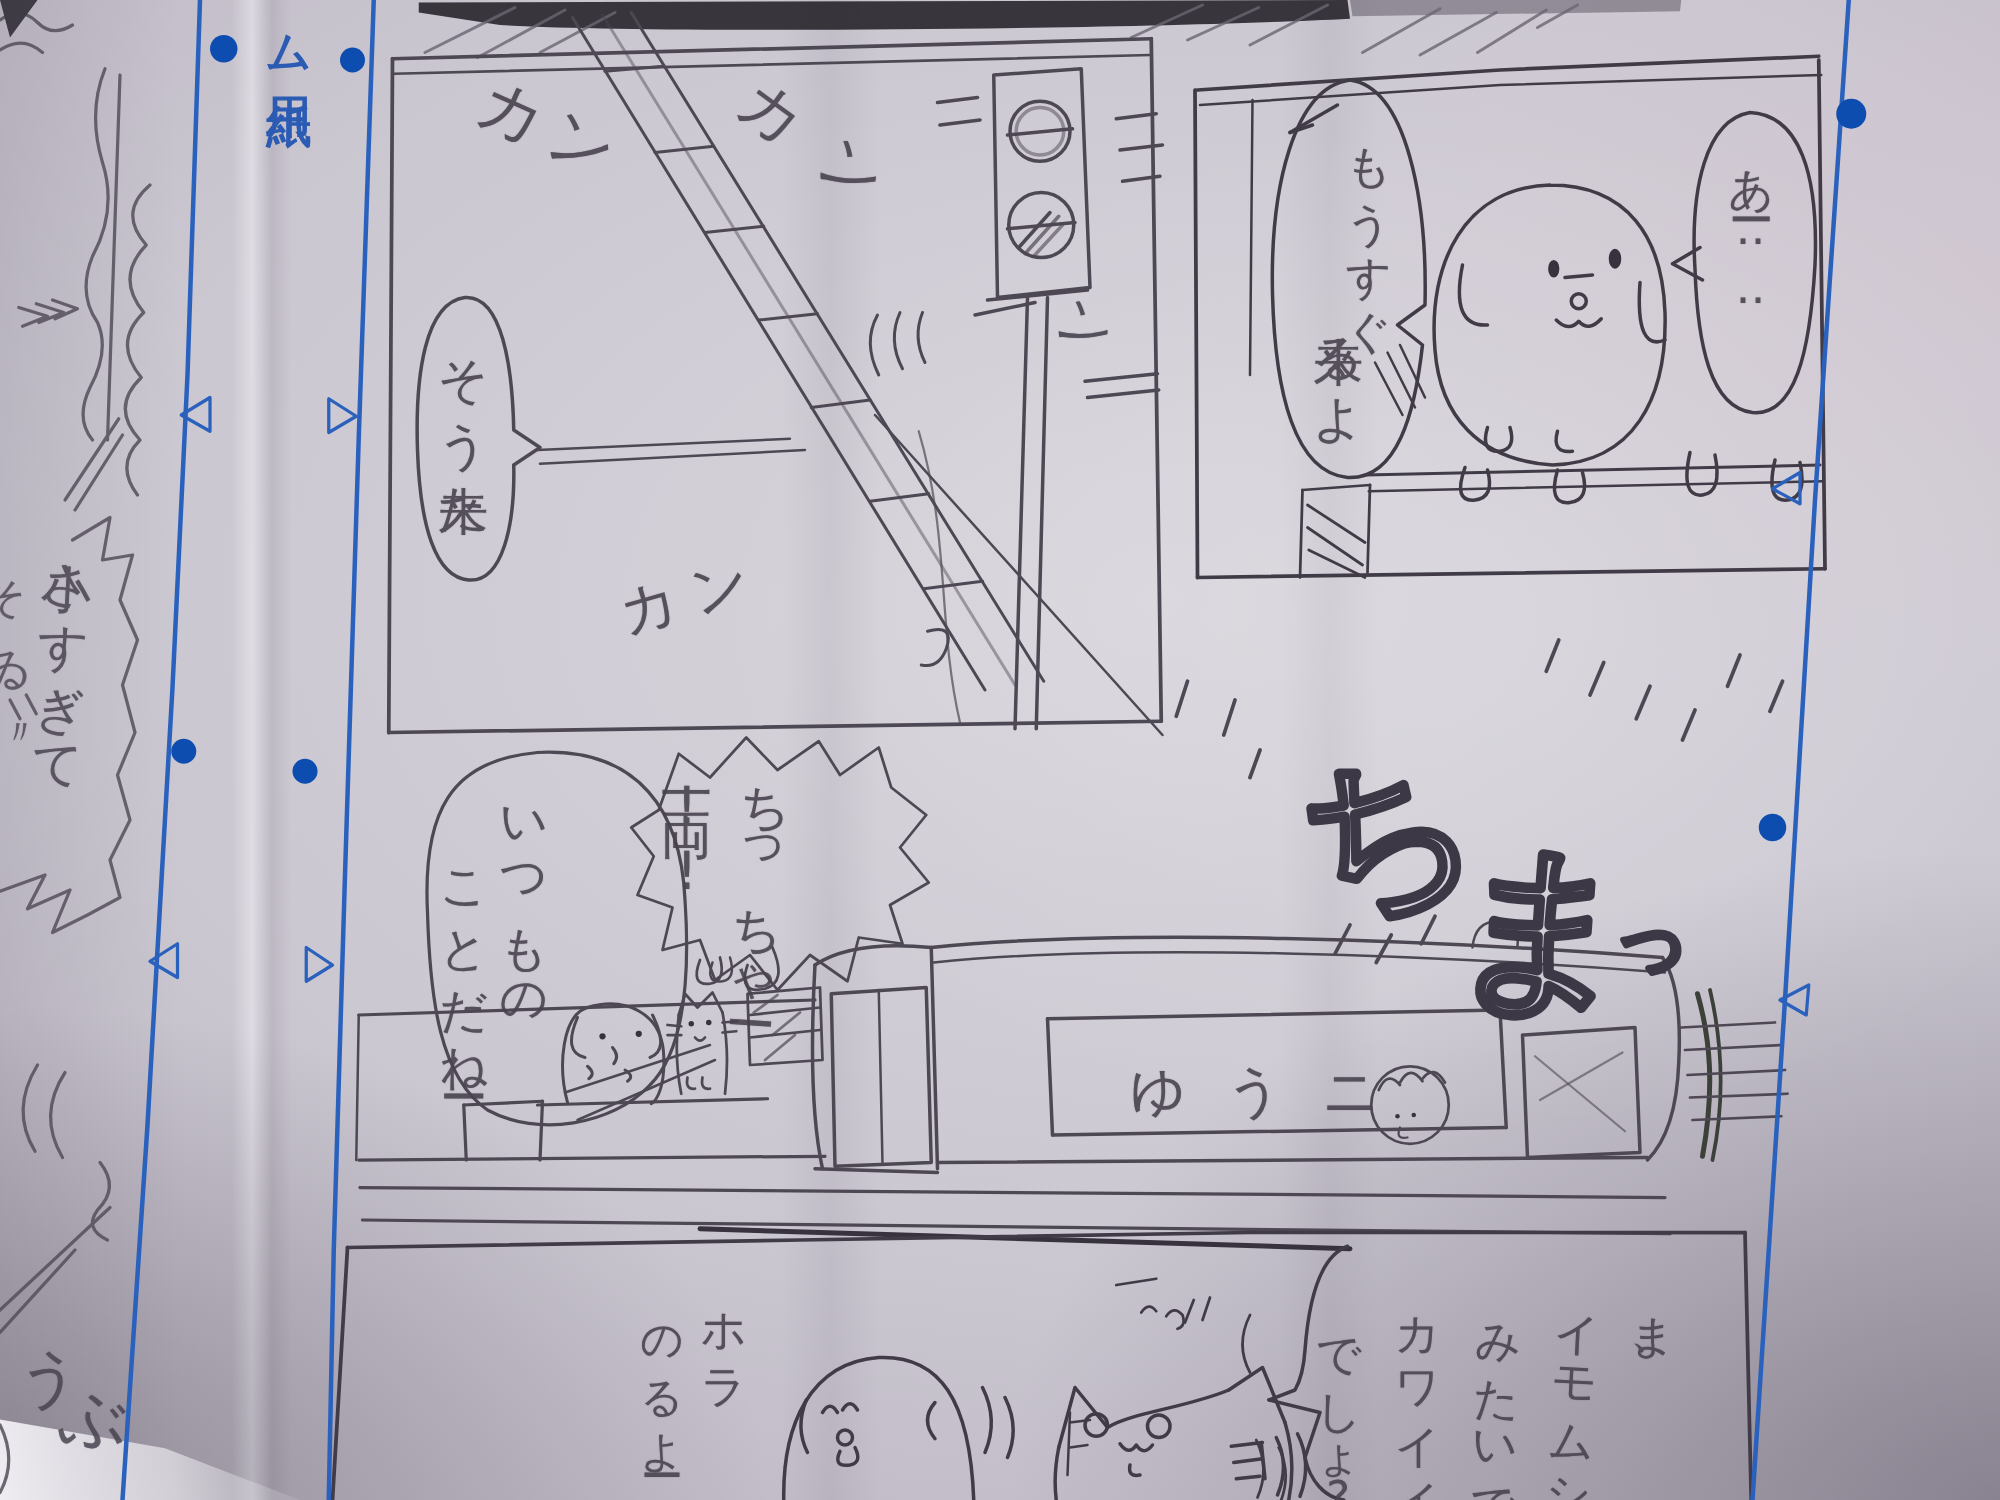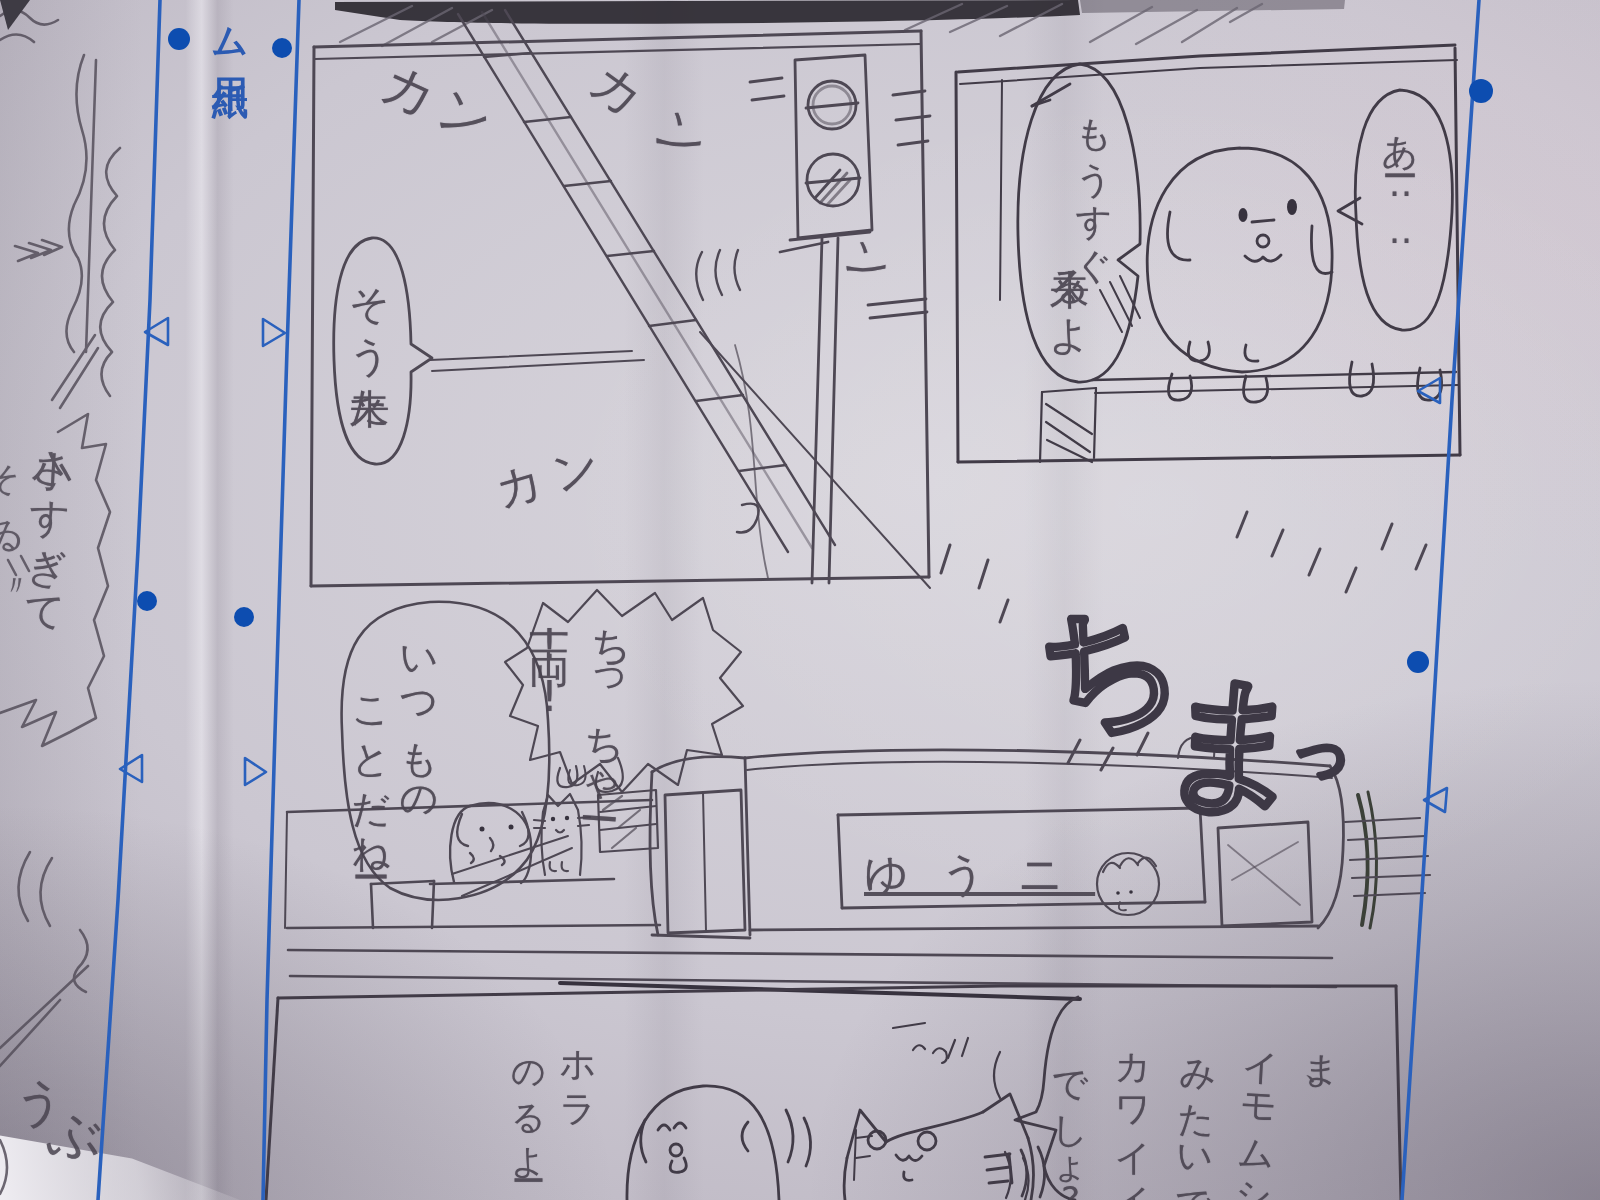--- a/index.html
+++ b/index.html
@@ -399,21 +399,21 @@
   <div class="vtext" style="left:350px;top:260px;font-size:40px;">そう来た</div>
 
   <div class="vtext" style="left:1076px;top:92px;font-size:36px;">もうすぐ</div>
   <div class="vtext" style="left:1050px;top:238px;font-size:40px;">来るよ</div>
   <div class="vtext" style="left:1382px;top:110px;font-size:36px;letter-spacing:6px;">あー‥‥</div>
 
   <div class="vtext" style="left:400px;top:622px;font-size:38px;">いつもの</div>
   <div class="vtext" style="left:352px;top:672px;font-size:38px;">ことだねー</div>
   <div class="vtext" style="left:588px;top:602px;font-size:40px;transform:rotate(4deg);">ちっちゃー</div>
   <div class="vtext" style="left:528px;top:614px;font-size:42px;">一両!!</div>
-  <div class="htext" style="left:864px;top:852px;font-size:44px;letter-spacing:32px;text-decoration:underline;">ゆうニ</div>
+  <div class="htext" style="left:904px;top:852px;font-size:44px;letter-spacing:32px;">ゆうニ</div>
 
   <div class="vtext" style="left:560px;top:1026px;font-size:36px;">ホラ</div>
   <div class="vtext" style="left:512px;top:1038px;font-size:34px;">のるよー</div>
   <div class="vtext" style="left:1303px;top:1028px;font-size:36px;">ま、</div>
   <div class="vtext" style="left:1240px;top:1026px;font-size:36px;transform:rotate(3deg);">イモムシ</div>
   <div class="vtext" style="left:1178px;top:1034px;font-size:36px;transform:rotate(2deg);">みたいで</div>
   <div class="vtext" style="left:1115px;top:1028px;font-size:36px;">カワイイ</div>
   <div class="vtext" style="left:1052px;top:1046px;font-size:36px;">でしょ?</div>
 
 </div>

